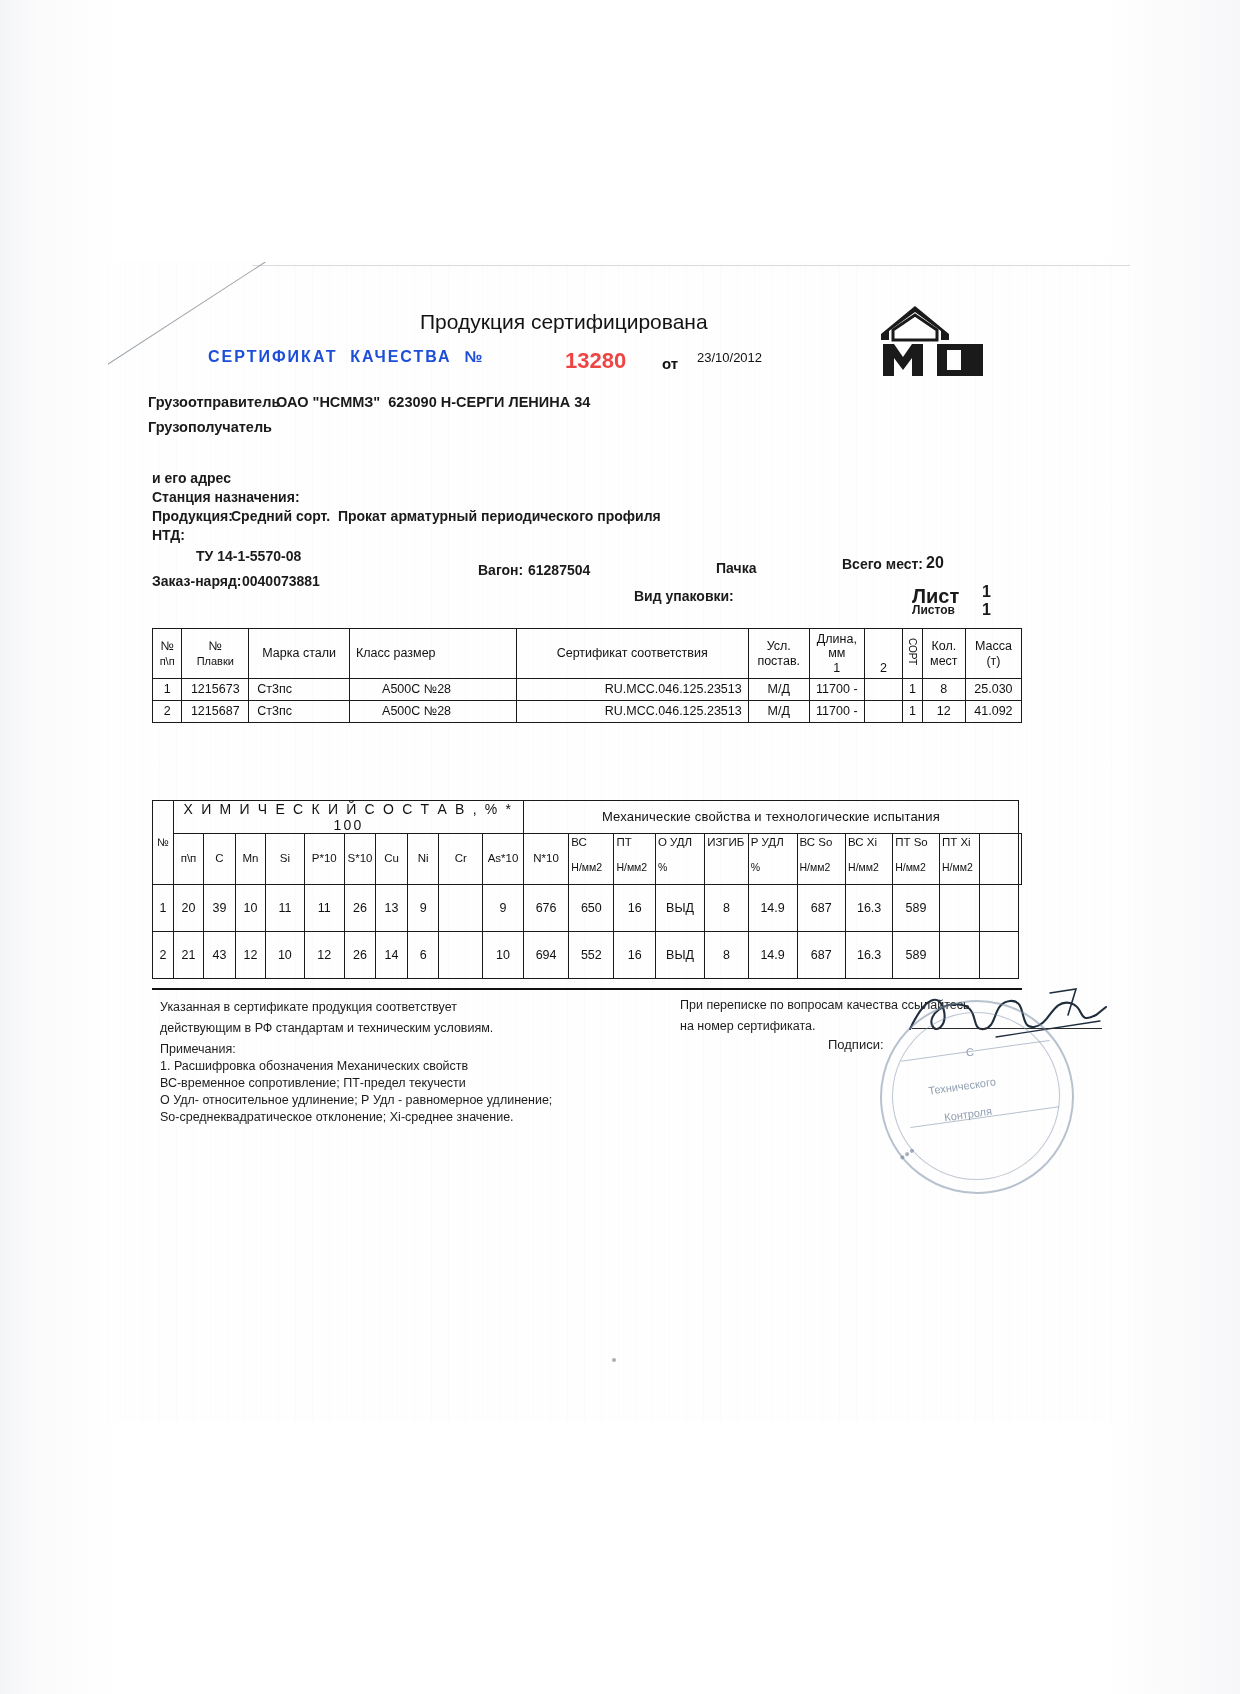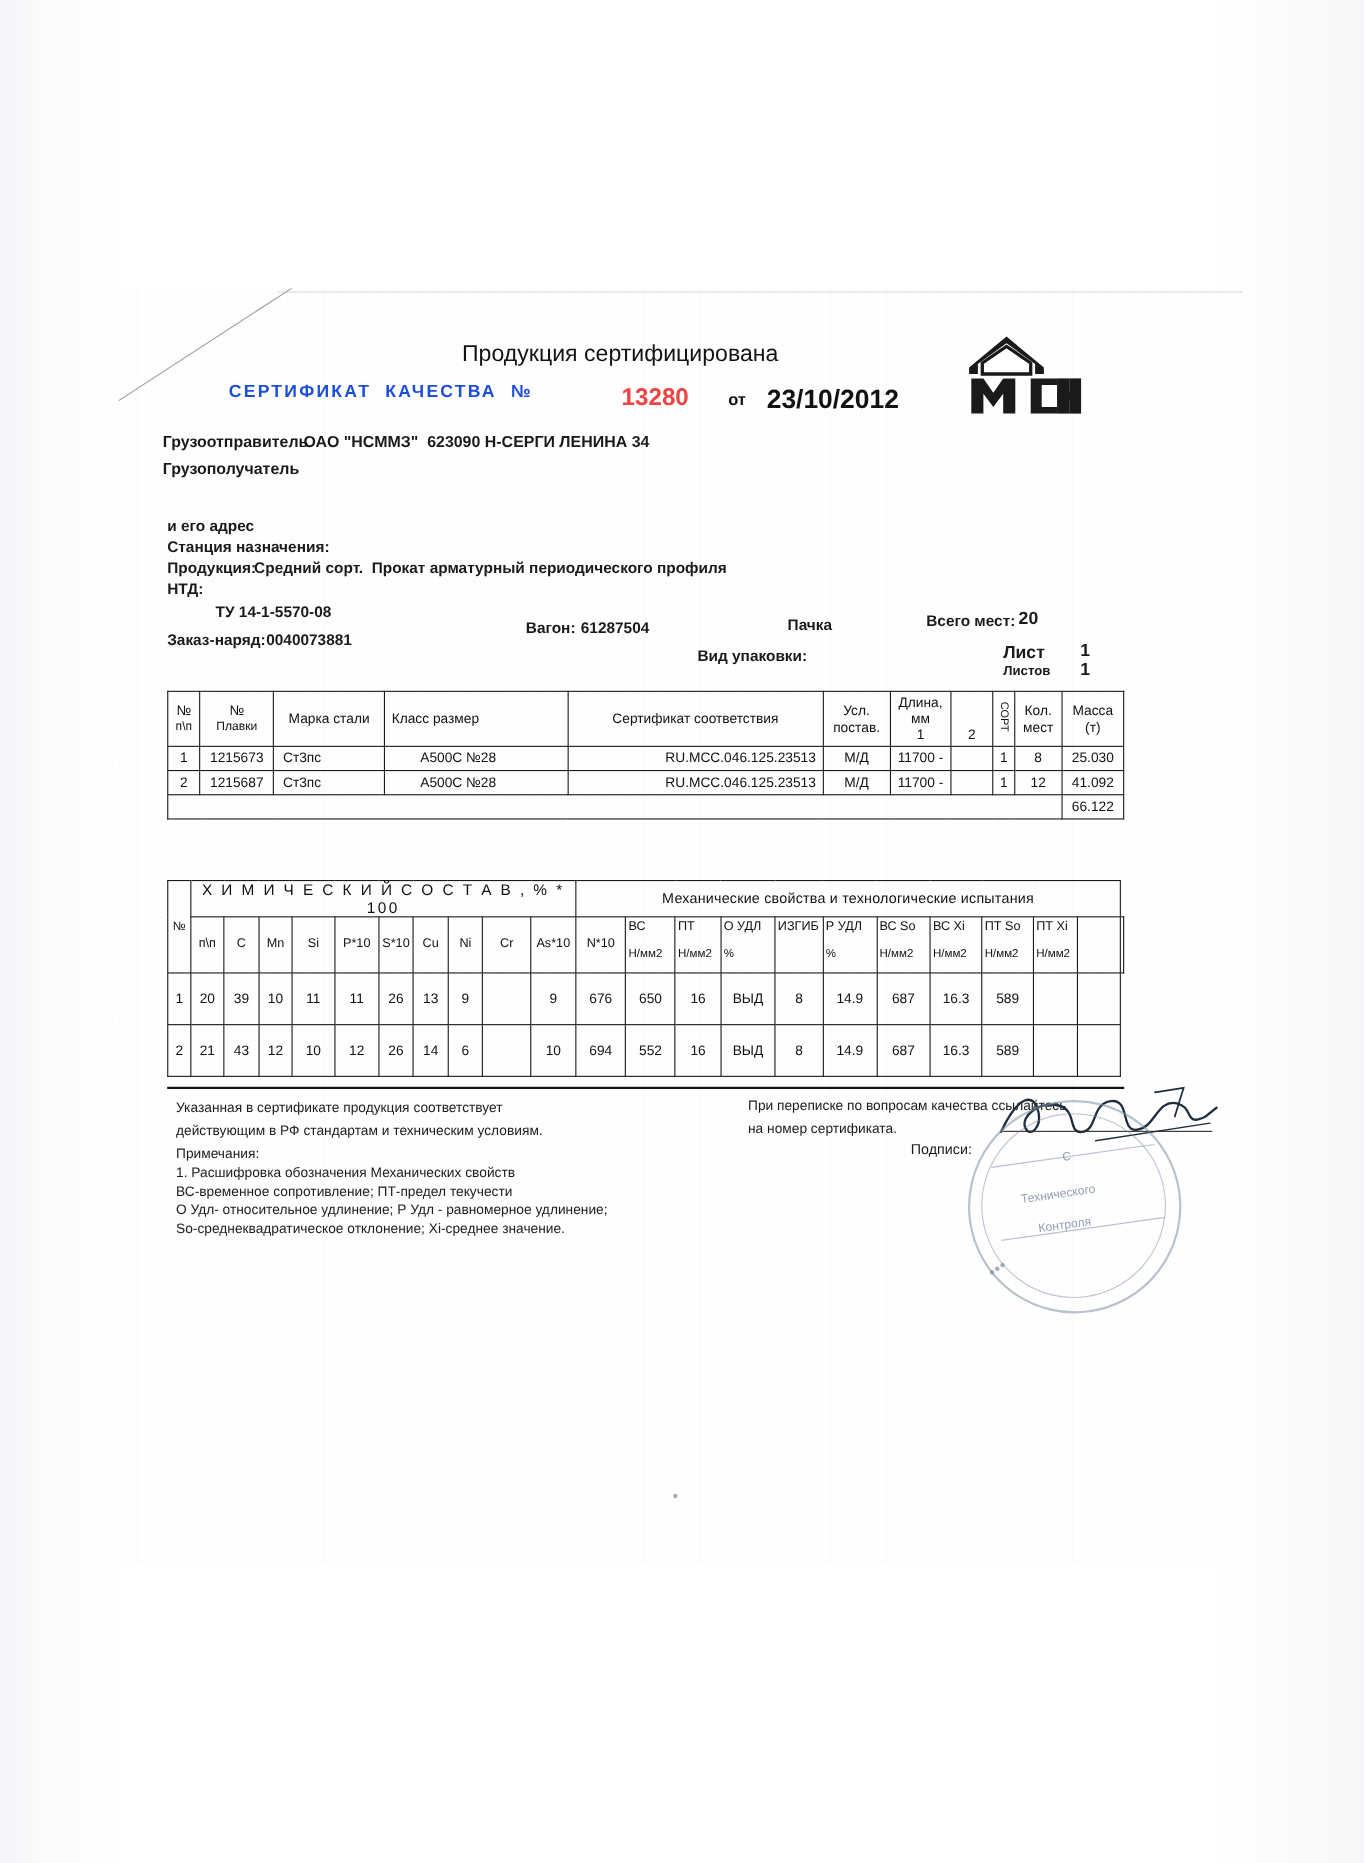--- a/index.html
+++ b/index.html
@@ -82,22 +82,22 @@
   .h-num {
     font-size: 22px;
     font-weight: 700;
     color: #ef4444;
   }
   .h-ot {
     font-size: 15px;
     font-weight: 700;
   }
   .h-date {
-    font-size: 24px;
-    font-weight: 700;
+    font-size: 13px;
+    font-weight: 400;
   }
 
   
   #logo {
     position: absolute;
     left: 875px;
     top: 300px;
     width: 108px;
     height: 78px;
   }
@@ -321,21 +321,21 @@
 
 <div class="txt info-lt" style="left:478px; top:562px;">Вагон:</div>
 <div class="txt info-lt" style="left:528px; top:562px;">61287504</div>
 
 <div class="txt info-lt" style="left:622px; top:588px;padding-left:12px;">Вид упаковки:</div>
 <div class="txt info-lt" style="left:716px; top:560px;">Пачка</div>
 
 <div class="txt info-lt" style="left:842px; top:556px;">Всего мест:</div>
 <div class="txt info-lt" style="left:926px; top:554px; font-size:16px;">20</div>
 
-<div class="txt info" style="left:912px; top:585px; font-size:16px;">Лист</div>
+<div class="txt info" style="left:912px; top:585px; font-size:20px;">Лист</div>
 <div class="txt info" style="left:982px; top:583px; font-size:16px;">1</div>
 <div class="txt info" style="left:912px; top:603px; font-size:12px;">Листов</div>
 <div class="txt info" style="left:982px; top:601px; font-size:16px;">1</div>
 
 <table class="grid" id="tbl-main">
   <colgroup>
     <col style="width:30px">
       <col style="width:68px">
       <col style="width:104px">
     <col style="width:172px">
@@ -402,24 +402,20 @@
       <td style="text-align:left;padding-left:8px">Ст3пс</td>
       <td style="text-align:left;padding-left:32px">А500С №28</td>
       <td style="text-align:right;padding-right:6px">RU.МСС.046.125.23513</td>
       <td>М/Д</td>
       <td>11700 -</td>
       <td></td>
       <td>1</td>
       <td>12</td>
       <td>41.092</td>
     </tr>
-    <tr class="noborder">
-      <td colspan="10"></td>
-      <td>66.122</td>
-    </tr>
   </tbody>
 </table>
 
 <table class="grid" id="tbl-chem">
   <colgroup>
     <col style="width:22px">
     <col style="width:32px">
       <col style="width:34px">
       <col style="width:32px">
     <col style="width:42px">

